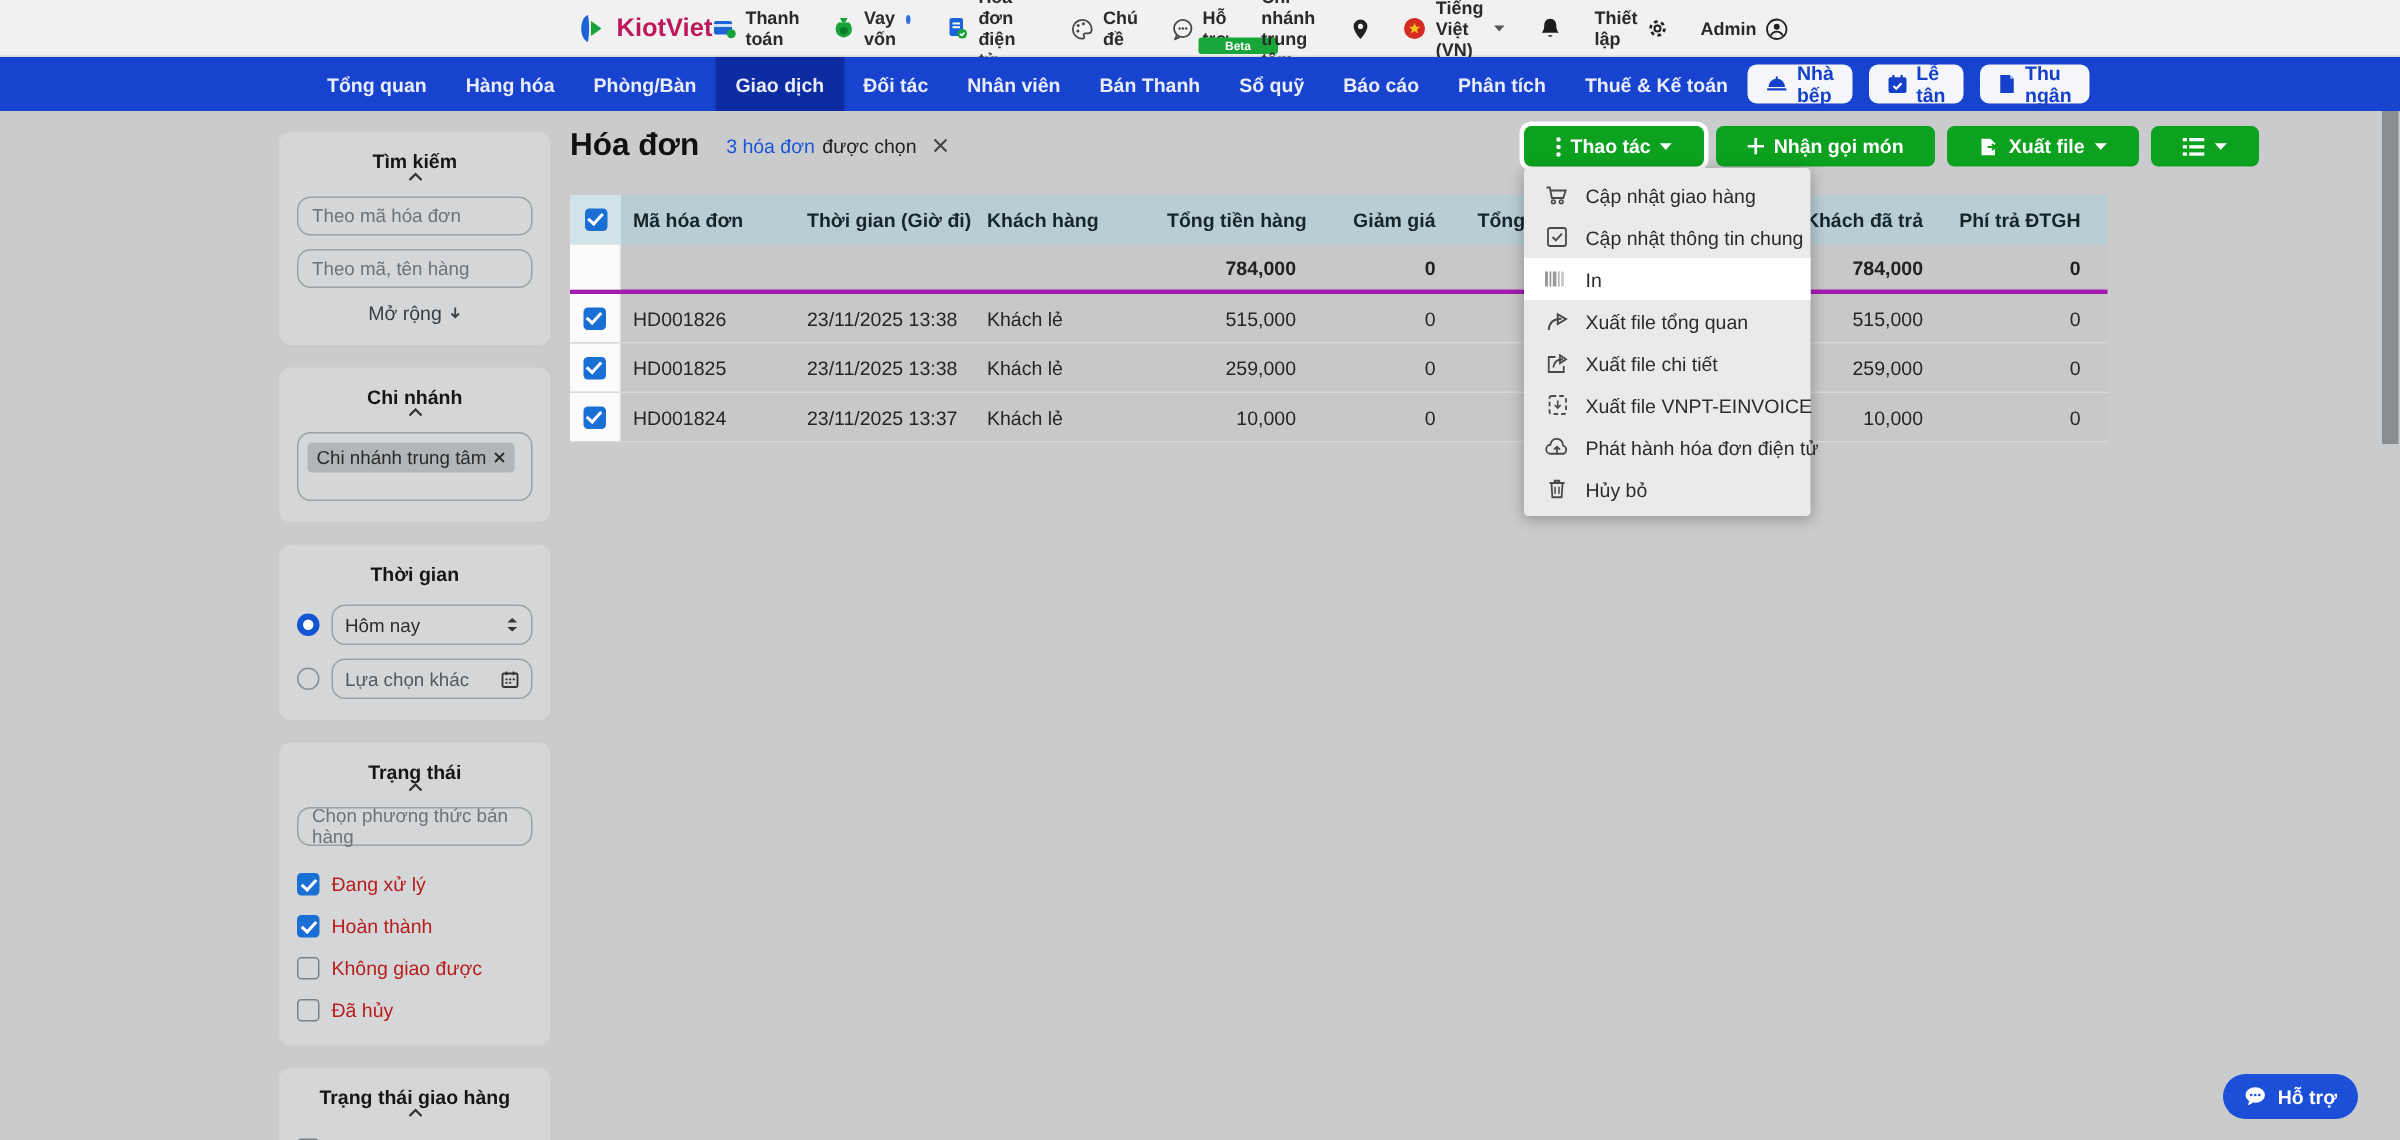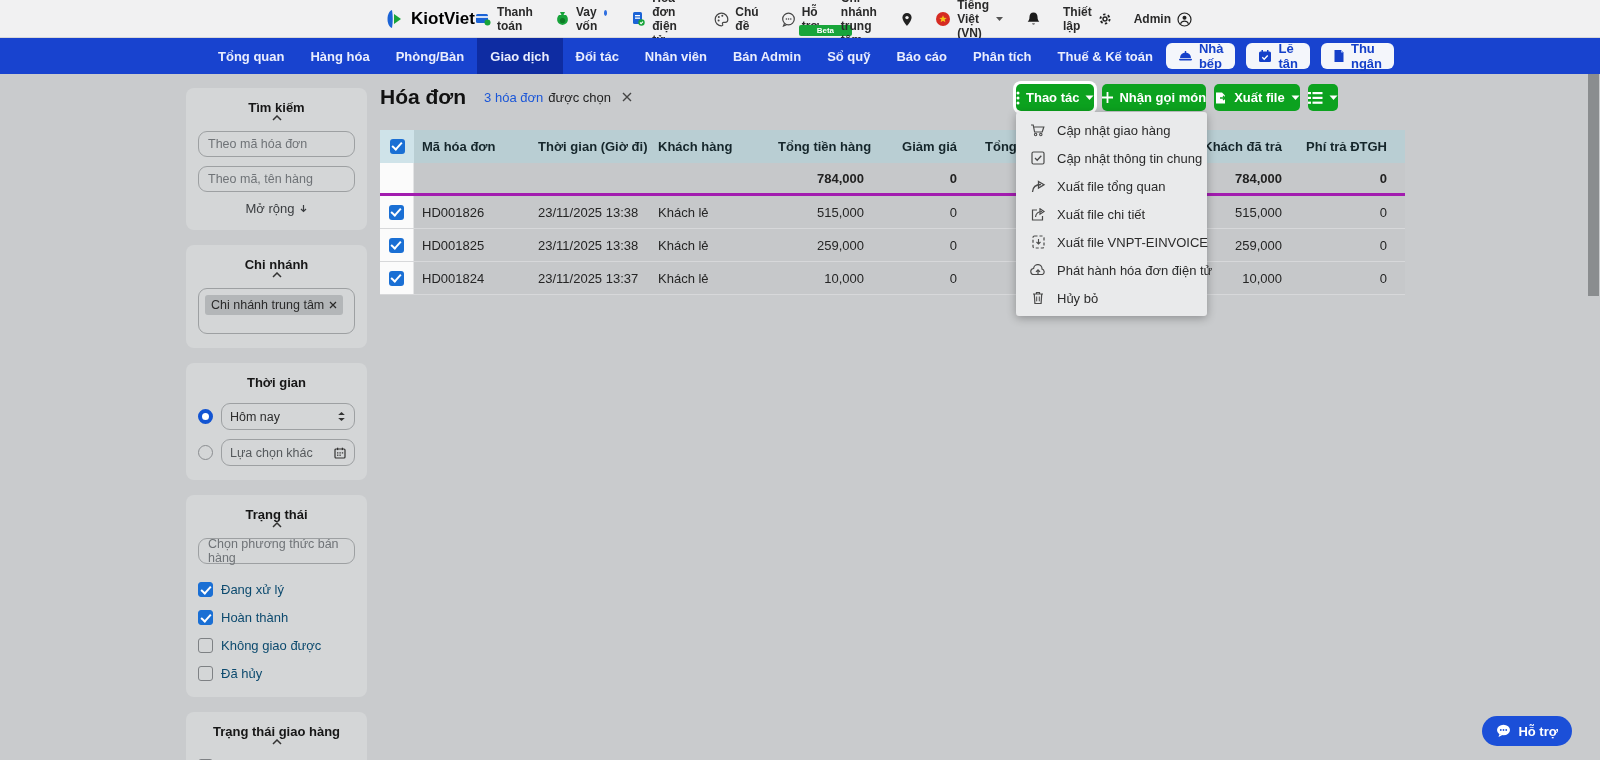--- a/index.html
+++ b/index.html
@@ -3,21 +3,21 @@
 <meta charset="utf-8">
 <style>
   * { margin:0; padding:0; box-sizing:border-box; }
   html,body { width:1600px; height:760px; overflow:hidden; }
   body { position:relative; background:#c9cbcd; font-family:"Liberation Sans",sans-serif; color:#222; }
   svg { display:block; }
 
   
   .topbar { position:absolute; top:0; left:0; width:1600px; height:38px; background:#f1f1f2; border-bottom:1px solid #d8d8d8; }
   .topbar-inner { position:absolute; left:382px; right:408px; top:0; height:38px; display:flex; align-items:center; justify-content:space-between; }
-  .brand { display:flex; align-items:center; gap:7px; font-size:17px; font-weight:bold; color:#000000; }
+  .brand { display:flex; align-items:center; gap:7px; font-size:17px; font-weight:bold; color:#be185d; }
   .top-right { display:flex; align-items:center; gap:22px; }
   .top-item { display:flex; align-items:center; gap:6px; font-size:12px; font-weight:bold; color:#2a2a2a; cursor:pointer; position:relative; }
   .beta-badge { position:absolute; left:18px; top:20px; background:#18a53a; color:#fff; font-size:8px; font-weight:bold; padding:1px 18px; border-radius:2px; }
   .sup-dot { width:6px; height:6px; border-radius:50%; background:#2f6fe0; position:relative; top:-6px; left:-2px; }
 
   
   .navbar { position:absolute; top:38px; left:0; width:1600px; height:36px; background:#1843cf; }
   .nav-inner { position:absolute; left:205px; right:222px; top:0; height:36px; display:flex; align-items:center; justify-content:space-between; }
   .nav-items { display:flex; align-items:center; height:52px; }
   .nav-item { color:#e9edfd; font-size:13px; font-weight:bold; padding:0 13px; height:36px; display:flex; align-items:center; cursor:pointer; white-space:nowrap; }
@@ -35,33 +35,33 @@
   .tagbox { border:1px solid #9da0a2; border-radius:9px; min-height:46px; padding:6px; }
   .tag { display:inline-flex; align-items:center; gap:5px; background:#b3b6b8; border-radius:3px; font-size:12.5px; color:#2a2a2a; padding:3px 6px; }
   .opt-row { display:flex; align-items:center; gap:8px; margin-bottom:9px; }
   .opt-row:last-child { margin-bottom:0; }
   .radio { width:15px; height:15px; border-radius:50%; border:1.5px solid #8a8d90; background:transparent; flex:none; }
   .radio.checked { border:4.5px solid #1254d2; background:#fff; }
   .sel { flex:1; border:1px solid #9da0a2; border-radius:9px; height:27px; display:flex; align-items:center; justify-content:space-between; padding:0 8px; font-size:12.5px; color:#2c2c2c; cursor:pointer; }
   .cbx { width:15px; height:15px; border:1.5px solid #7e8184; border-radius:3px; background:transparent; flex:none; position:relative; }
   .cbx.checked { background:#1a6fd4; border-color:#1a6fd4; }
   .cbx.checked::after { content:""; position:absolute; left:4px; top:1px; width:4px; height:8px; border:solid #fff; border-width:0 2px 2px 0; transform:rotate(42deg); }
-  .cb-label { font-size:13px; color:#0c4a6e; }
+  .cb-label { font-size:13px; color:#b91c1c; }
   .check-row { display:flex; align-items:center; gap:8px; margin-bottom:13px; cursor:pointer; }
   .check-row:last-child { margin-bottom:2px; }
 
   
   .main-head { position:absolute; left:380px; top:85px; width:1000px; display:flex; align-items:center; }
   .page-title { font-size:21px; font-weight:bold; color:#111; }
   .selection { display:flex; align-items:center; gap:5px; margin-left:18px; font-size:13px; }
   .sel-count { color:#1a56d8; }
   .sel-suffix { color:#222; }
   .sel-x { margin-left:6px; cursor:pointer; }
   .actions { position:absolute; left:1016px; top:84px; display:flex; gap:8px; align-items:center; }
-  .g-btn { background:#0ca21f; color:#fff; font-size:13px; font-weight:bold; border-radius:5px; height:27px; padding:0 0; display:flex; align-items:center; gap:6px; cursor:pointer; white-space:nowrap; }
+  .g-btn { background:#0ca21f; color:#fff; font-size:13px; font-weight:bold; border-radius:5px; height:27px; padding:0 21px; display:flex; align-items:center; gap:6px; cursor:pointer; white-space:nowrap; }
   .g-btn.ring { box-shadow:0 0 0 3px #ffffff; }
 
   
   .table { position:absolute; left:380px; top:130px; width:1025px; font-size:13px; }
   .trow { display:flex; height:33px; align-items:center; }
   .thead { background:#b9ced3; font-weight:bold; color:#15262b; }
   .c { padding:0 8px; overflow:hidden; white-space:nowrap; }
   .c-cb   { width:34px; display:flex; justify-content:center; align-self:stretch; align-items:center; padding:0; }
   .c-code { width:116px; }
   .c-time { width:120px; }
@@ -217,21 +217,21 @@
 
 <div class="navbar">
   <div class="nav-inner">
     <div class="nav-items">
       <div class="nav-item">Tổng quan</div>
       <div class="nav-item">Hàng hóa</div>
       <div class="nav-item">Phòng/Bàn</div>
       <div class="nav-item active">Giao dịch</div>
       <div class="nav-item">Đối tác</div>
       <div class="nav-item">Nhân viên</div>
-      <div class="nav-item">Bán Admin</div>
+      <div class="nav-item">Bán Thanh</div>
       <div class="nav-item">Sổ quỹ</div>
       <div class="nav-item">Báo cáo</div>
       <div class="nav-item">Phân tích</div>
       <div class="nav-item">Thuế &amp; Kế toán</div>
     </div>
     <div class="nav-buttons">
       <div class="nav-btn">
         <span>
             <svg width="15" height="12" viewBox="0 0 15 12">
               <path d="M2 8a5.5 5.5 0 0 1 11 0z" fill="#1540c9"></path>
@@ -542,20 +542,32 @@
     <span>Cập nhật giao hàng</span>
   </div>
   <div class="menu-item">
     <span class="mi-icon">
         <svg width="14" height="14" viewBox="0 0 14 14">
           <rect x="1" y="1" width="12" height="12" rx="1.5" fill="none" stroke="#4a4a4a" stroke-width="1.2"></rect>
           <path d="M4 7l2.2 2.2L10.3 4.8" fill="none" stroke="#4a4a4a" stroke-width="1.3"></path>
         </svg>
       </span>
     <span>Cập nhật thông tin chung</span>
+  </div>
+  <div class="menu-item hl">
+    <span class="mi-icon">
+        <svg width="16" height="12" viewBox="0 0 16 12">
+          <rect x="0" y="1" width="2" height="10" fill="#9a9a9a"></rect>
+          <rect x="3" y="1" width="1.2" height="10" fill="#9a9a9a"></rect>
+          <rect x="5.2" y="1" width="2.4" height="10" fill="#9a9a9a"></rect>
+          <rect x="8.6" y="1" width="1.2" height="10" fill="#b5b5b5"></rect>
+          <rect x="10.8" y="1" width="1.8" height="10" fill="#c9c9c9"></rect>
+        </svg>
+      </span>
+    <span>In</span>
   </div>
   <div class="menu-item">
     <span class="mi-icon">
         <svg width="15" height="13" viewBox="0 0 15 13">
           <path d="M1.5 12c.3-5 3.5-7.5 8.5-7.5" fill="none" stroke="#4a4a4a" stroke-width="1.3"></path>
           <path d="M7.5 1.5 L13 4.7 L7.5 8z" fill="none" stroke="#4a4a4a" stroke-width="1.3"></path>
         </svg>
       </span>
     <span>Xuất file tổng quan</span>
   </div>

